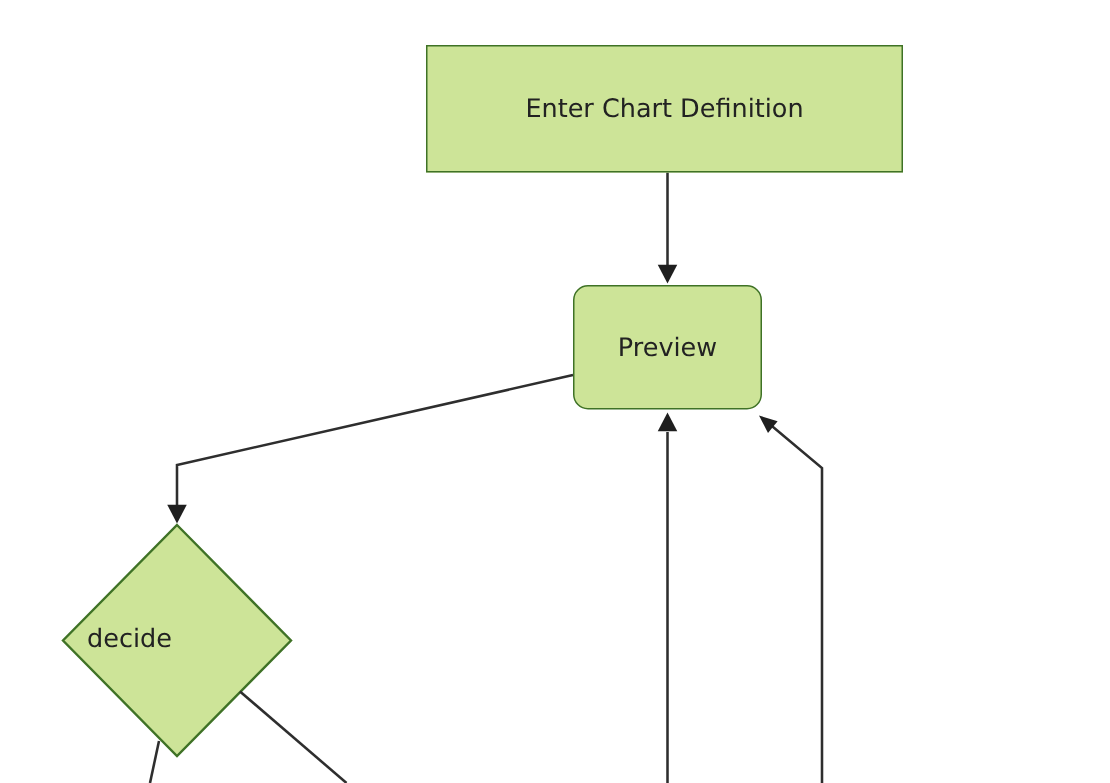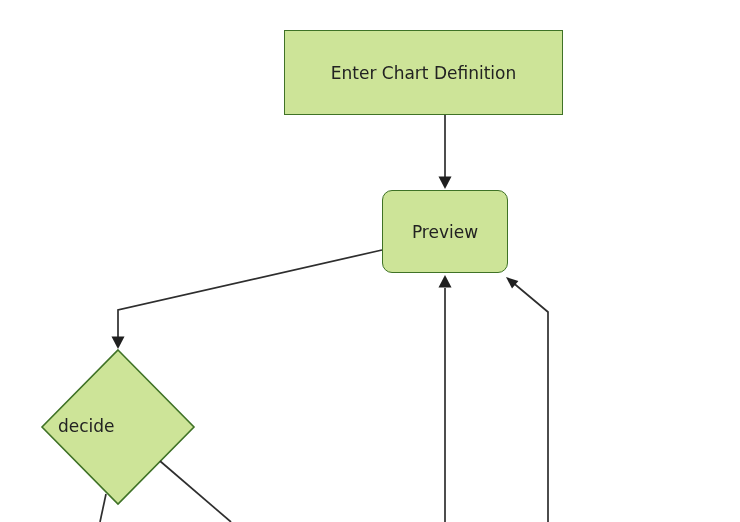--- a/index.html
+++ b/index.html
@@ -27,21 +27,21 @@
     justify-content: center;
     background: #cde498;
     border: 1.5px solid #3f7226;
     color: #222222;
     font-size: 17px;
     z-index: 2;
     text-align: center;
   }
   .node-rect {
     left: 284px; top: 30px;
-    width: 279px; height: 85px;
+    width: 318px; height: 85px;
     border-radius: 0;
   }
   .node-round {
     left: 382px; top: 190px;
     width: 126px; height: 83px;
     border-radius: 10px;
   }
   .diamond-label {
     position: absolute;
     left: 58px; top: 416px;

